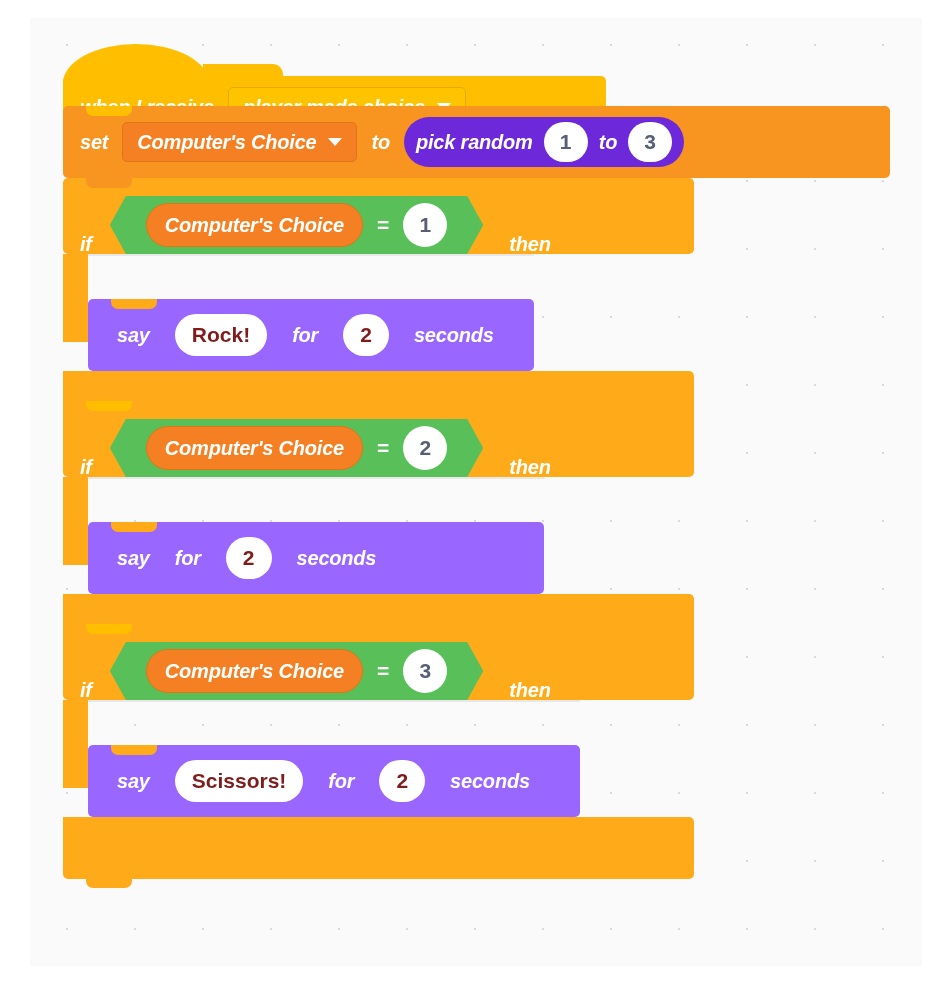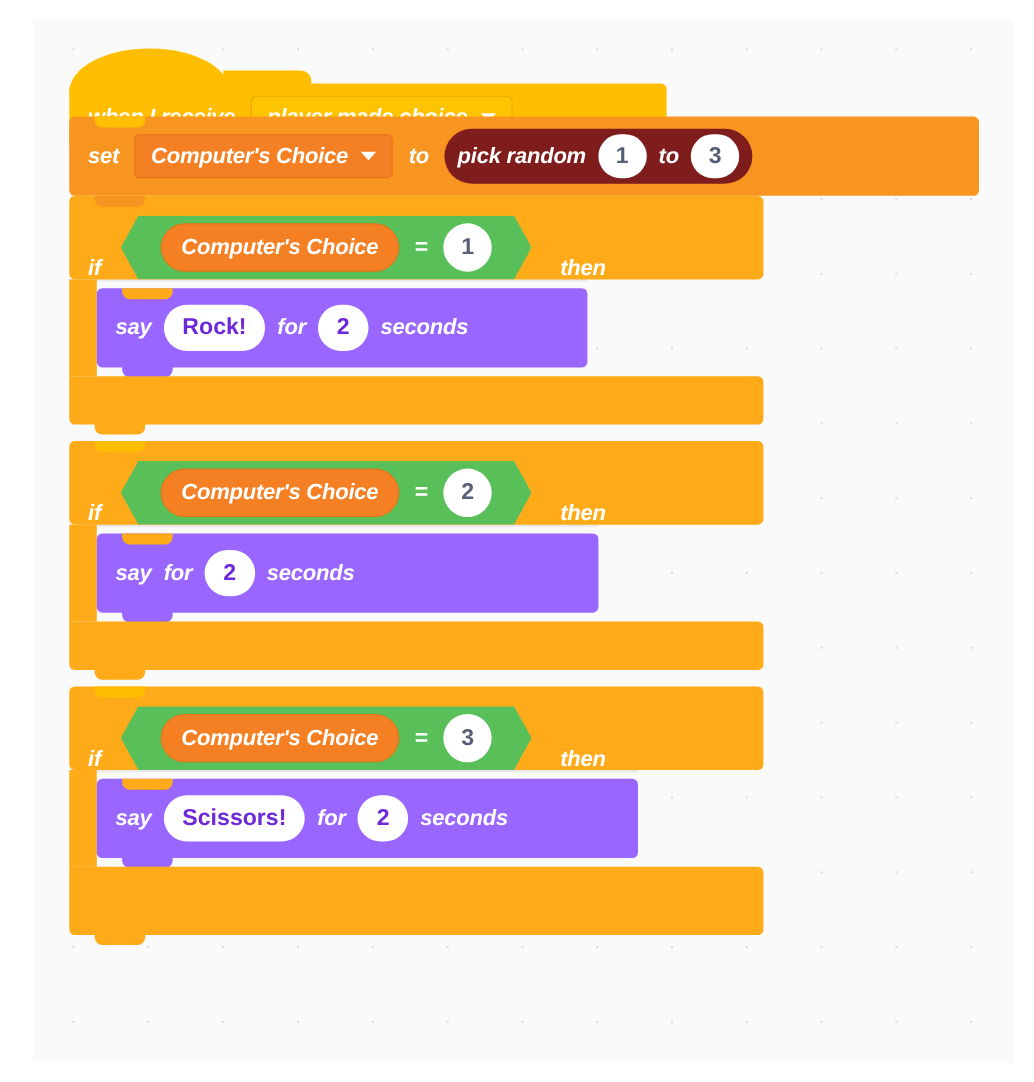--- a/index.html
+++ b/index.html
@@ -112,21 +112,21 @@
     position: absolute;
     left: 23px;
     width: 46px; height: 10px;
     background: #FFBF00;
     border-bottom-left-radius: 7px;
     border-bottom-right-radius: 7px;
   }
 
   
   .op-green {
-    background: #7f1d1d;
+    background: #6d28d9;
     border-radius: 26px;
     height: 50px;
     display: flex;
     align-items: center;
     padding: 12px 12px;
     gap: 11px;
   }
   .oval-input {
     background: #ffffff;
     border-radius: 22px;
@@ -224,22 +224,23 @@
   .then-lbl { margin-left: 16px; }
 
   
   .say-block {
     position: relative;
     height: 72px;
     background: #9966FF;
     border-radius: 5px;
     display: flex;
     align-items: center;
-    padding-left: 17px;
-    gap: 11px;
+    padding-left: 29px;
+    gap: 25px;
+    margin-top: 37px;
   }
   .say-notch-top {
     position: absolute;
     left: 23px; top: 0;
     width: 46px; height: 10px;
     background: #FFAB19;
     border-bottom-left-radius: 7px;
     border-bottom-right-radius: 7px;
   }
   .say-notch-bottom {
@@ -251,21 +252,21 @@
     border-bottom-right-radius: 7px;
   }
   .text-input {
     background: #ffffff;
     border-radius: 22px;
     height: 42px;
     display: flex;
     align-items: center;
     justify-content: center;
     padding: 0 17px;
-    color: #6d28d9;
+    color: #7f1d1d;
     font-size: 21px;
     font-weight: bold;
     text-align: center;
   }
 </style>
 </head>
 <body>
 
 <div id="workspace">
 

